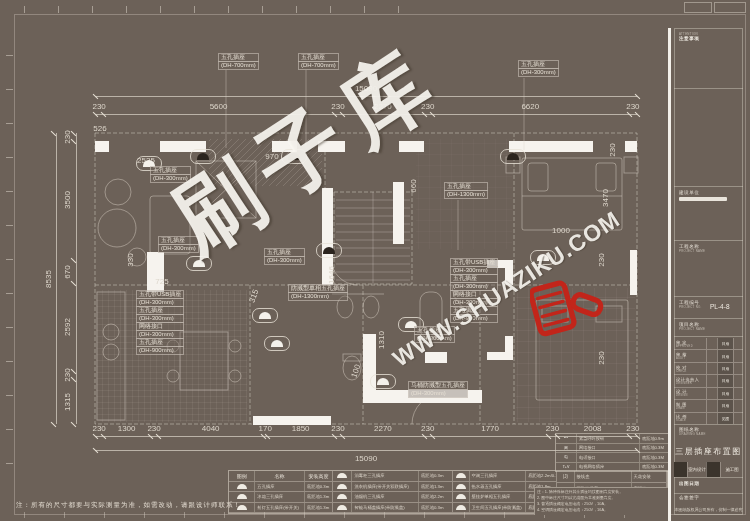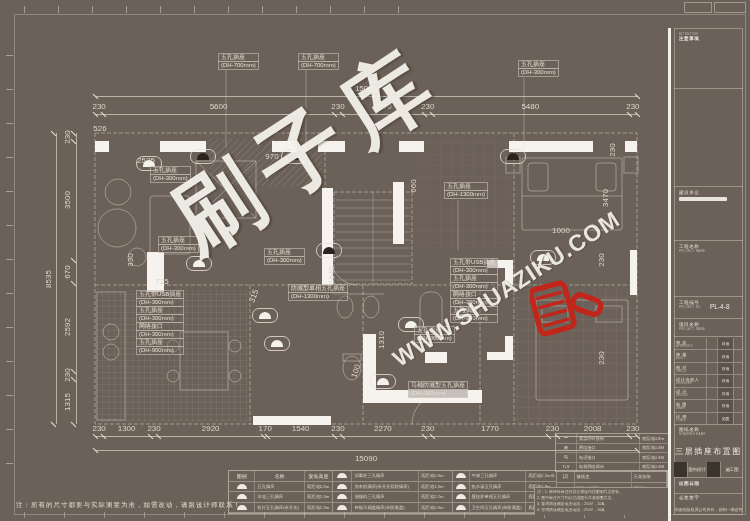--- a/index.html
+++ b/index.html
@@ -201,37 +201,37 @@
     <div class="dim" style="left: 99.1305px; top: 106px;">230</div>
     <div class="tick" style="left: 100.261px; top: 114px;"></div>
     <div class="dim" style="left: 218.557px; top: 106px;">5600</div>
     <div class="tick" style="left: 330.854px; top: 114px;"></div>
     <div class="dim" style="left: 337.984px; top: 106px;">230</div>
     <div class="tick" style="left: 339.115px; top: 114px;"></div>
     <div class="dim" style="left: 382.881px; top: 106px;">2270</div>
     <div class="tick" style="left: 420.648px; top: 114px;"></div>
     <div class="dim" style="left: 427.779px; top: 106px;">230</div>
     <div class="tick" style="left: 428.909px; top: 114px;"></div>
-    <div class="dim" style="left: 530.324px; top: 106px;">5480</div>
+    <div class="dim" style="left: 530.324px; top: 106px;">6620</div>
     <div class="tick" style="left: 625.739px; top: 114px;"></div>
     <div class="dim" style="left: 632.869px; top: 106px;">230</div>
     <div class="tick" style="left: 634px; top: 114px;"></div>
     <div class="dimline" style="left: 95px; top: 436px; width: 542px; height: 1px;"></div>
     <div class="tick" style="left: 92px; top: 436px;"></div>
     <div class="dim" style="left: 99.1305px; top: 428px;">230</div>
     <div class="tick" style="left: 100.261px; top: 436px;"></div>
     <div class="dim" style="left: 126.608px; top: 428px;">1300</div>
     <div class="tick" style="left: 146.954px; top: 436px;"></div>
     <div class="dim" style="left: 154.085px; top: 428px;">230</div>
     <div class="tick" style="left: 155.215px; top: 436px;"></div>
-    <div class="dim" style="left: 210.655px; top: 428px;">2920</div>
+    <div class="dim" style="left: 210.655px; top: 428px;">4040</div>
     <div class="tick" style="left: 260.095px; top: 436px;"></div>
     <div class="dim" style="left: 265.25px; top: 428px;">170</div>
     <div class="tick" style="left: 264.406px; top: 436px;"></div>
-    <div class="dim" style="left: 300.63px; top: 428px;">1540</div>
+    <div class="dim" style="left: 300.63px; top: 428px;">1850</div>
     <div class="tick" style="left: 330.854px; top: 436px;"></div>
     <div class="dim" style="left: 337.984px; top: 428px;">230</div>
     <div class="tick" style="left: 339.115px; top: 436px;"></div>
     <div class="dim" style="left: 382.881px; top: 428px;">2270</div>
     <div class="tick" style="left: 420.648px; top: 436px;"></div>
     <div class="dim" style="left: 427.779px; top: 428px;">230</div>
     <div class="tick" style="left: 428.909px; top: 436px;"></div>
     <div class="dim" style="left: 490.096px; top: 428px;">1770</div>
     <div class="tick" style="left: 545.283px; top: 436px;"></div>
     <div class="dim" style="left: 552.414px; top: 428px;">230</div>

